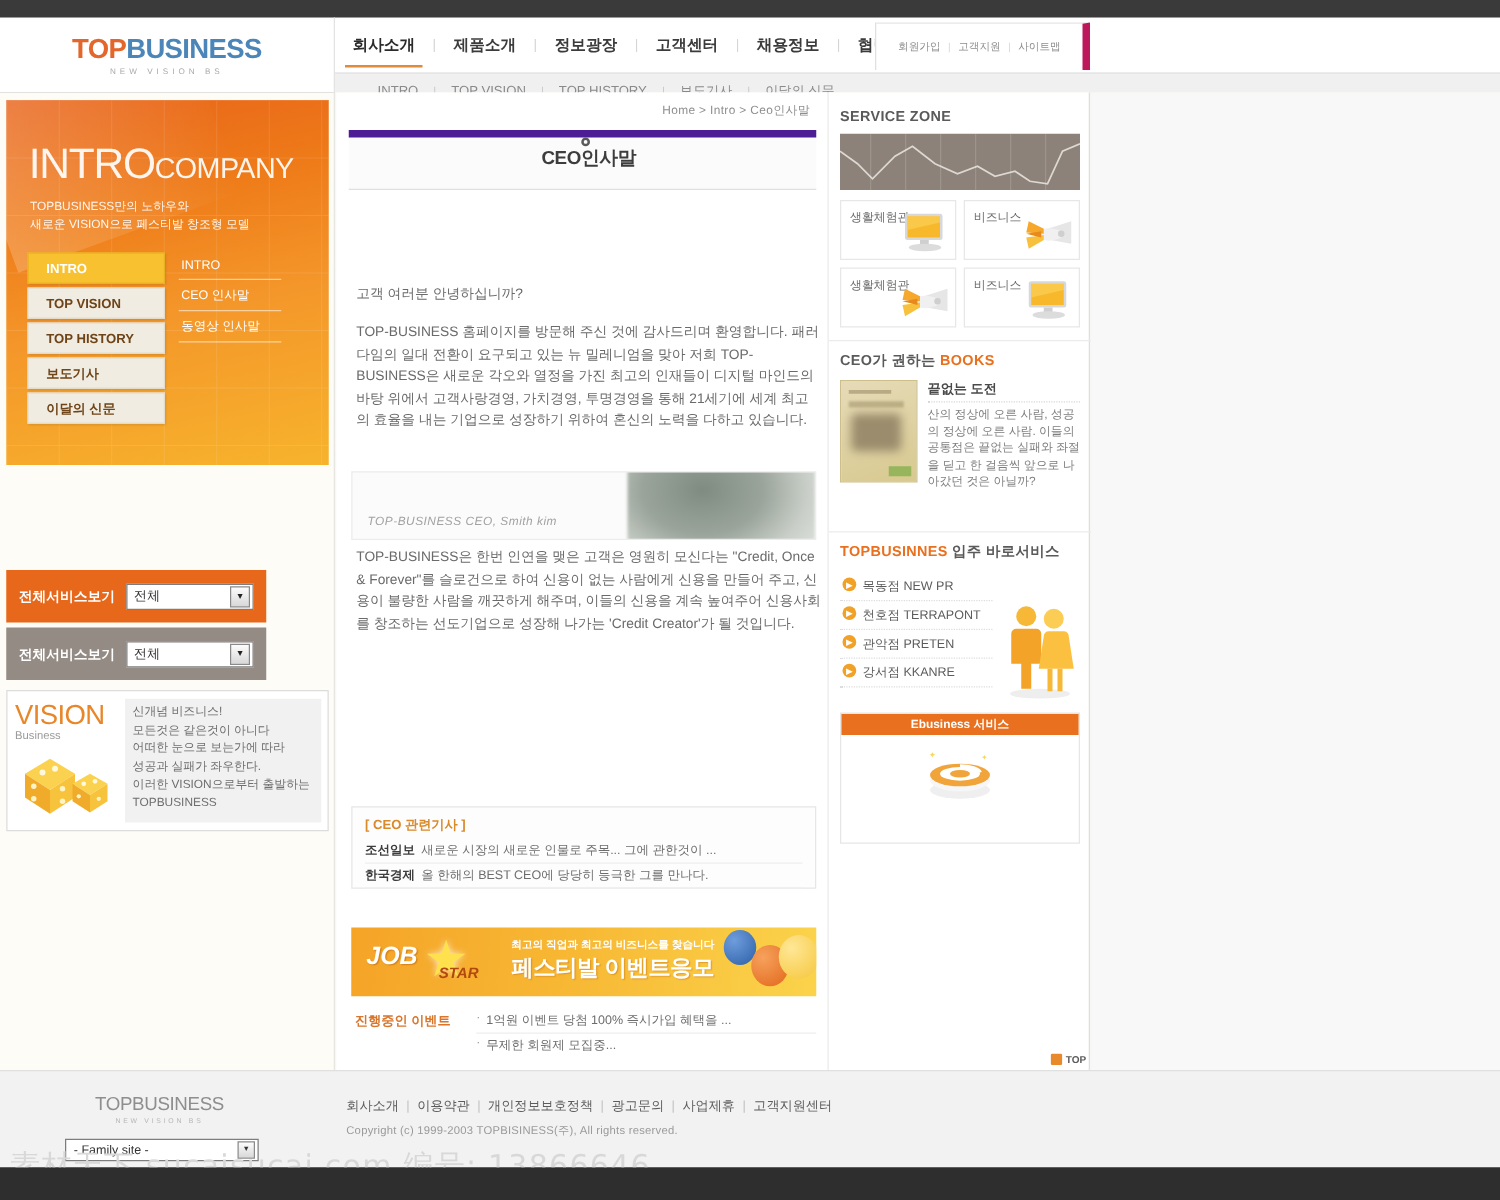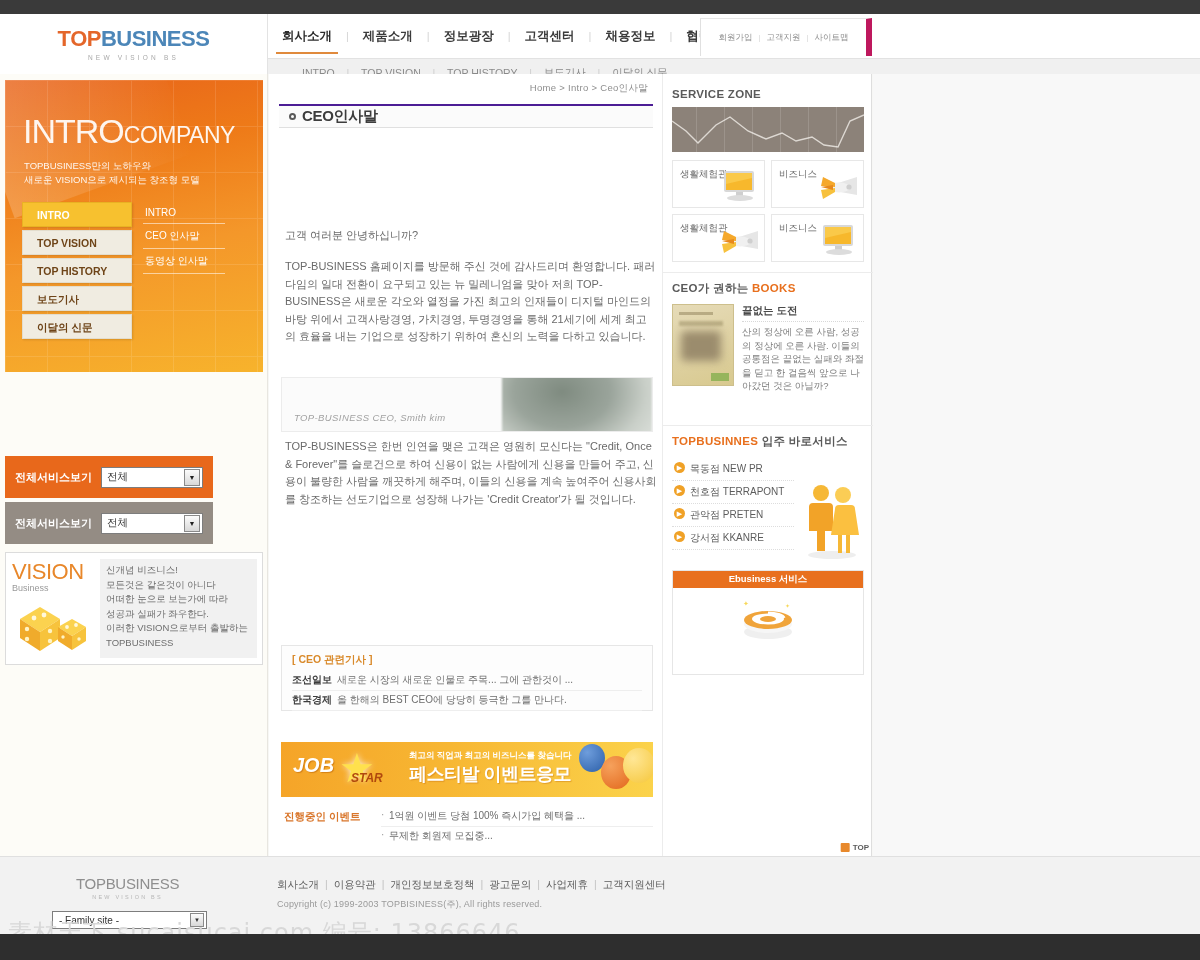--- a/index.html
+++ b/index.html
@@ -78,21 +78,21 @@
   .vision { position:absolute; left:5px; top:478px; width:258px; height:113px; background:#ffffff; border:1px solid #dcdcdc; }
   .vision .vleft { position:absolute; left:6px; top:6px; width:88px; height:100px; }
   .vision .vword { font-size:22px; color:#e8872a; letter-spacing:-0.5px; font-weight:300;}
   .vision .vsub { font-size:9px; color:#9a9a9a; margin-top:-2px;}
   .vision .dice { position:absolute; left:4px; top:40px; width:80px; height:54px;}
   .vision .vtext { position:absolute; left:100px; top:10px; right:6px; font-size:9.5px; line-height:14.5px; color:#6e6e6e;}
   .vision .vbg { position:absolute; left:94px; top:6px; right:5px; bottom:6px; background:#f1f1f1;}
 
   
   .crumb { position:absolute; right:14px; top:8px; font-size:9.5px; color:#8e8e8e; letter-spacing:.3px;}
-  .pagetitle { position:absolute; left:10px; top:30px; width:374px; height:24px; background:#fbfbfb; border-top:2px solid #4c1d95; border-bottom:1px solid #e0e0e0; display:flex; align-items:center; padding-left:10px;}
+  .pagetitle { position:absolute; left:10px; top:30px; width:374px; height:48px; background:#fbfbfb; border-top:6px solid #4c1d95; border-bottom:1px solid #e0e0e0; display:flex; align-items:center; padding-left:10px;flex-direction:column;}
   .pagetitle .dot { width:7px; height:7px; border:2px solid #5a5a5a; border-radius:50%; margin-right:6px;}
   .pagetitle .t { font-size:15px; font-weight:bold; color:#3d3d3d; letter-spacing:-0.3px;}
 
   .ctext { position:absolute; left:16px; font-size:11px; line-height:17.5px; color:#6a6a6a; width:372px;}
   .p1 { top:153px; }
   .p2 { top:184px; }
   .p3 { top:364px; }
   .p4 { top:468px; }
 
   .ceoimg { position:absolute; left:12px; top:303px; width:372px; height:55px; background:#fbfbfb; border:1px solid #ececec; overflow:hidden;}
@@ -240,21 +240,21 @@
     <div class="colL">
 
       <div class="hero">
         <div class="grid"></div>
         <div class="sheen"></div>
         <div class="hero-title">
           <span class="big">INTRO</span><span class="small">COMPANY</span>
         </div>
         <div class="hero-desc">
           <div>TOPBUSINESS만의 노하우와</div>
-          <div>새로운 VISION으로 제시되는 창조형 모델</div>
+          <div>새로운 VISION으로 페스티발 창조형 모델</div>
         </div>
 
         <div class="hero-menu">
           <div class="hm on">INTRO</div>
           <div class="hm">TOP VISION</div>
           <div class="hm">TOP HISTORY</div>
           <div class="hm">보도기사</div>
           <div class="hm">이달의 신문</div>
         </div>
 

